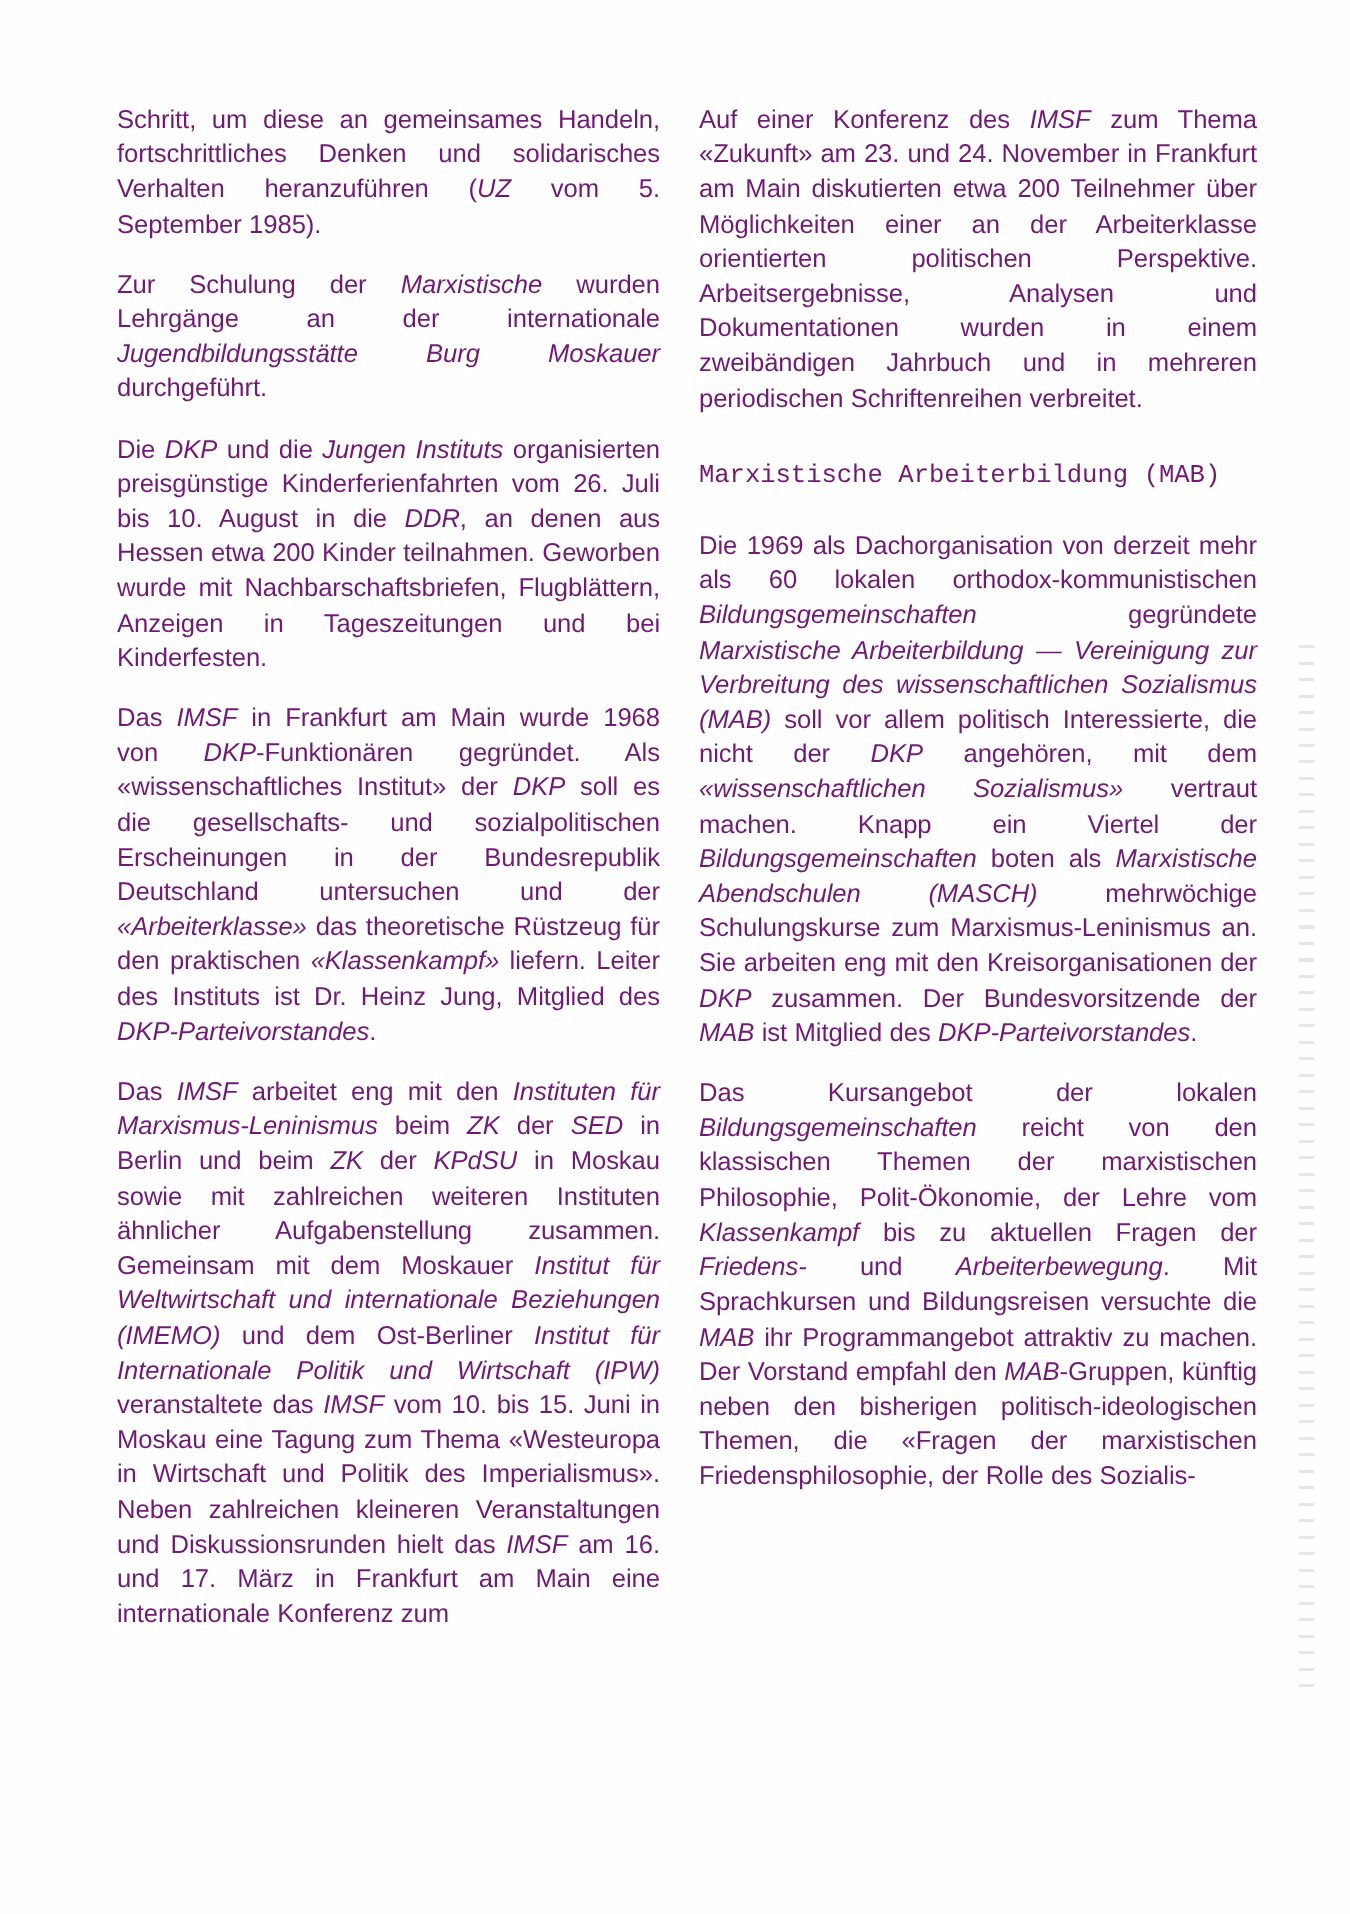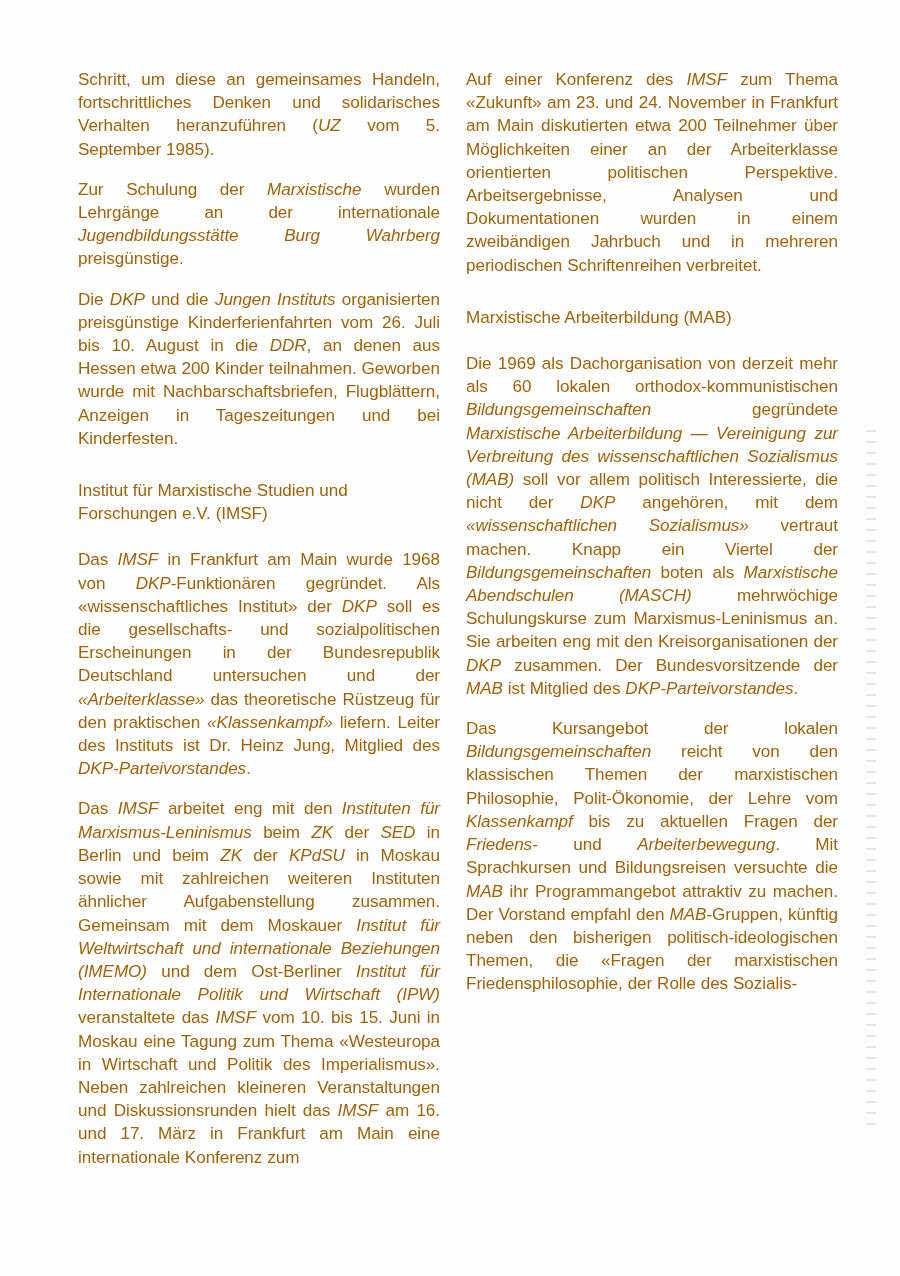--- a/index.html
+++ b/index.html
@@ -39,30 +39,31 @@
   }
 
   p.para {
     margin: 0 0 17px 0;
     font-size: 17.1px;
     line-height: 23.2px;
     text-align: justify;
     text-justify: inter-word;
     letter-spacing: -0.05px;
     word-spacing: 0.2px;
-    color: #a16207;
+    color: #701a75;
   }
   p.para:last-child {
     margin-bottom: 14px;
   }
   
   p.section-head {
     margin-top: 29px;
     margin-bottom: 23px;
     text-align: left;
+    font-family: Liberation Mono, monospace;
   }
   p.after-head {
     margin-top: 0;
   }
 
   i, .it {
     font-style: italic;
   }
 
   
@@ -97,23 +98,22 @@
 </style>
 </head>
 <body>
 
 <div class="page">
 
   <div class="columns">
 
     <div class="column left">
         <p class="para"><span>Schritt, um diese an gemeinsames Handeln, fortschrittliches Denken und solidarisches Verhalten heranzuführen (</span><i>UZ</i><span> vom 5. September 1985).</span></p>
-        <p class="para"><span>Zur Schulung der </span><i>Marxistische</i><span> wurden Lehrgänge an der internationale </span><i>Jugendbildungsstätte Burg Wahrberg</i><span> preisgünstige.</span></p>
+        <p class="para"><span>Zur Schulung der </span><i>Marxistische</i><span> wurden Lehrgänge an der internationale </span><i>Jugendbildungsstätte Burg Moskauer</i><span> durchgeführt.</span></p>
         <p class="para"><span>Die </span><i>DKP</i><span> und die </span><i>Jungen Instituts</i><span> organisierten preisgünstige Kinderferienfahrten vom 26. Juli bis 10. August in die </span><i>DDR</i><span>, an denen aus Hessen etwa 200 Kinder teilnahmen. Geworben wurde mit Nachbarschaftsbriefen, Flugblättern, Anzeigen in Tageszeitungen und bei Kinderfesten.</span></p>
-        <p class="para section-head"><span>Institut für Marxistische Studien und Forschungen e.V. (IMSF)</span></p>
         <p class="para after-head"><span>Das </span><i>IMSF</i><span> in Frankfurt am Main wurde 1968 von </span><i>DKP</i><span>-Funktionären gegründet. Als «wissenschaftliches Institut» der </span><i>DKP</i><span> soll es die gesellschafts- und sozialpolitischen Erscheinungen in der Bundesrepublik Deutschland untersuchen und der </span><i>«Arbeiterklasse»</i><span> das theoretische Rüstzeug für den praktischen </span><i>«Klassenkampf»</i><span> liefern. Leiter des Instituts ist Dr. Heinz Jung, Mitglied des </span><i>DKP-Parteivorstandes</i><span>.</span></p>
         <p class="para"><span>Das </span><i>IMSF</i><span> arbeitet eng mit den </span><i>Instituten für Marxismus-Leninismus</i><span> beim </span><i>ZK</i><span> der </span><i>SED</i><span> in Berlin und beim </span><i>ZK</i><span> der </span><i>KPdSU</i><span> in Moskau sowie mit zahlreichen weiteren Instituten ähnlicher Aufgabenstellung zusammen. Gemeinsam mit dem Moskauer </span><i>Institut für Weltwirtschaft und internationale Beziehungen (IMEMO)</i><span> und dem Ost-Berliner </span><i>Institut für Internationale Politik und Wirtschaft (IPW)</i><span> veranstaltete das </span><i>IMSF</i><span> vom 10. bis 15. Juni in Moskau eine Tagung zum Thema «Westeuropa in Wirtschaft und Politik des Imperialismus». Neben zahlreichen kleineren Veranstaltungen und Diskussionsrunden hielt das </span><i>IMSF</i><span> am 16. und 17. März in Frankfurt am Main eine internationale Konferenz zum</span></p>
       </div>
 
     <div class="column right">
         <p class="para"><span>Auf einer Konferenz des </span><i>IMSF</i><span> zum Thema «Zukunft» am 23. und 24. November in Frankfurt am Main diskutierten etwa 200 Teilnehmer über Möglichkeiten einer an der Arbeiterklasse orientierten politischen Perspektive. Arbeitsergebnisse, Analysen und Dokumentationen wurden in einem zweibändigen Jahrbuch und in mehreren periodischen Schriftenreihen verbreitet.</span></p>
         <p class="para section-head"><span>Marxistische Arbeiterbildung (MAB)</span></p>
         <p class="para after-head"><span>Die 1969 als Dachorganisation von derzeit mehr als 60 lokalen orthodox-kommunistischen </span><i>Bildungsgemeinschaften</i><span> gegründete </span><i>Marxistische Arbeiterbildung — Vereinigung zur Verbreitung des wissenschaftlichen Sozialismus (MAB)</i><span> soll vor allem politisch Interessierte, die nicht der </span><i>DKP</i><span> angehören, mit dem </span><i>«wissenschaftlichen Sozialismus»</i><span> vertraut machen. Knapp ein Viertel der </span><i>Bildungsgemeinschaften</i><span> boten als </span><i>Marxistische Abendschulen (MASCH)</i><span> mehrwöchige Schulungskurse zum Marxismus-Leninismus an. Sie arbeiten eng mit den Kreisorganisationen der </span><i>DKP</i><span> zusammen. Der Bundesvorsitzende der </span><i>MAB</i><span> ist Mitglied des </span><i>DKP-Parteivorstandes</i><span>.</span></p>
         <p class="para"><span>Das Kursangebot der lokalen </span><i>Bildungsgemeinschaften</i><span> reicht von den klassischen Themen der marxistischen Philosophie, Polit-Ökonomie, der Lehre vom </span><i>Klassenkampf</i><span> bis zu aktuellen Fragen der </span><i>Friedens-</i><span> und </span><i>Arbeiterbewegung</i><span>. Mit Sprachkursen und Bildungsreisen versuchte die </span><i>MAB</i><span> ihr Programmangebot attraktiv zu machen. Der Vorstand empfahl den </span><i>MAB</i><span>-Gruppen, künftig neben den bisherigen politisch-ideologischen Themen, die «Fragen der marxistischen Friedensphilosophie, der Rolle des Sozialis-</span></p>
       </div>

